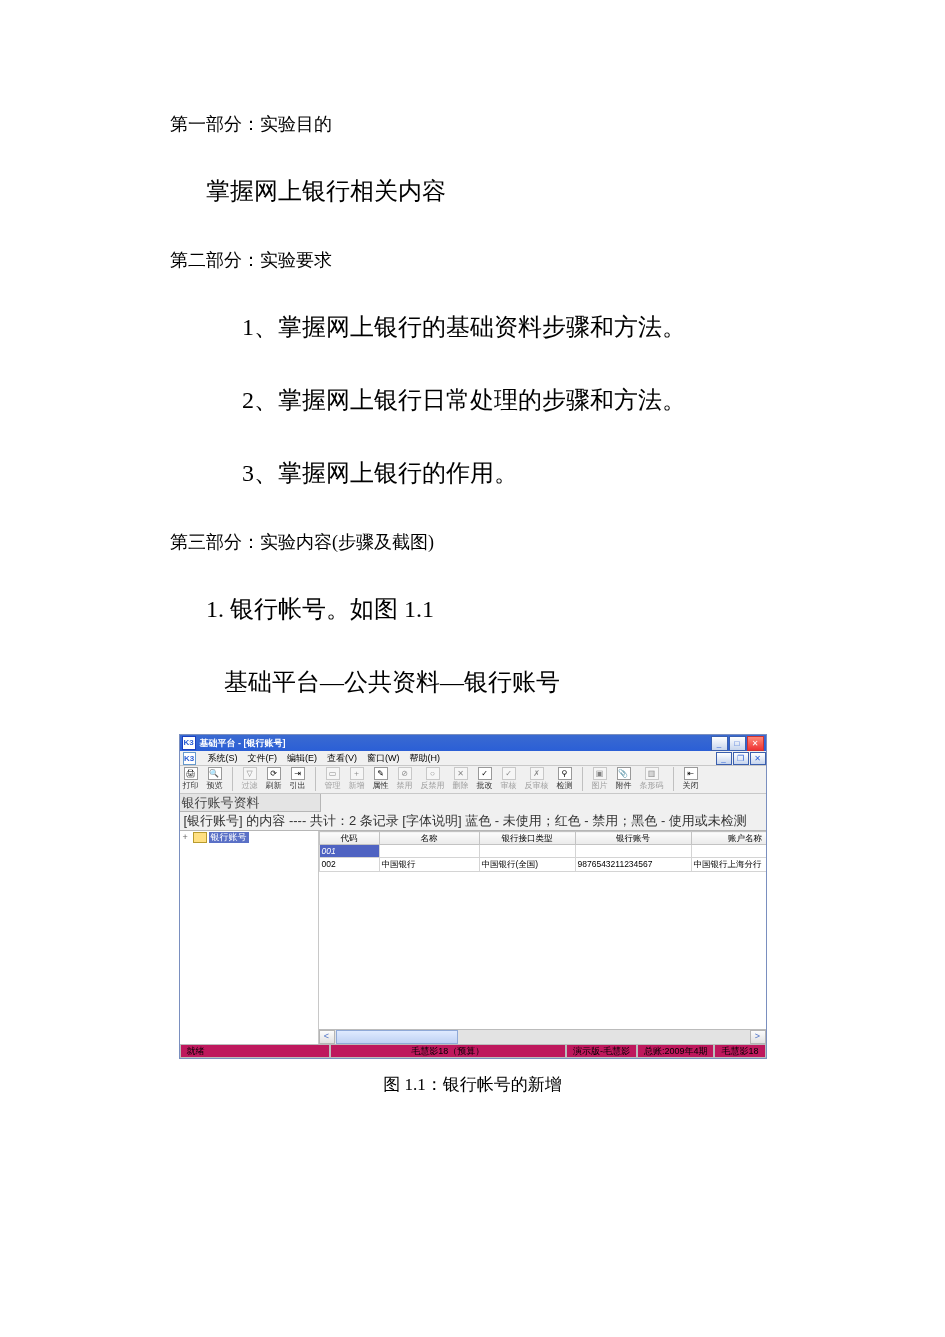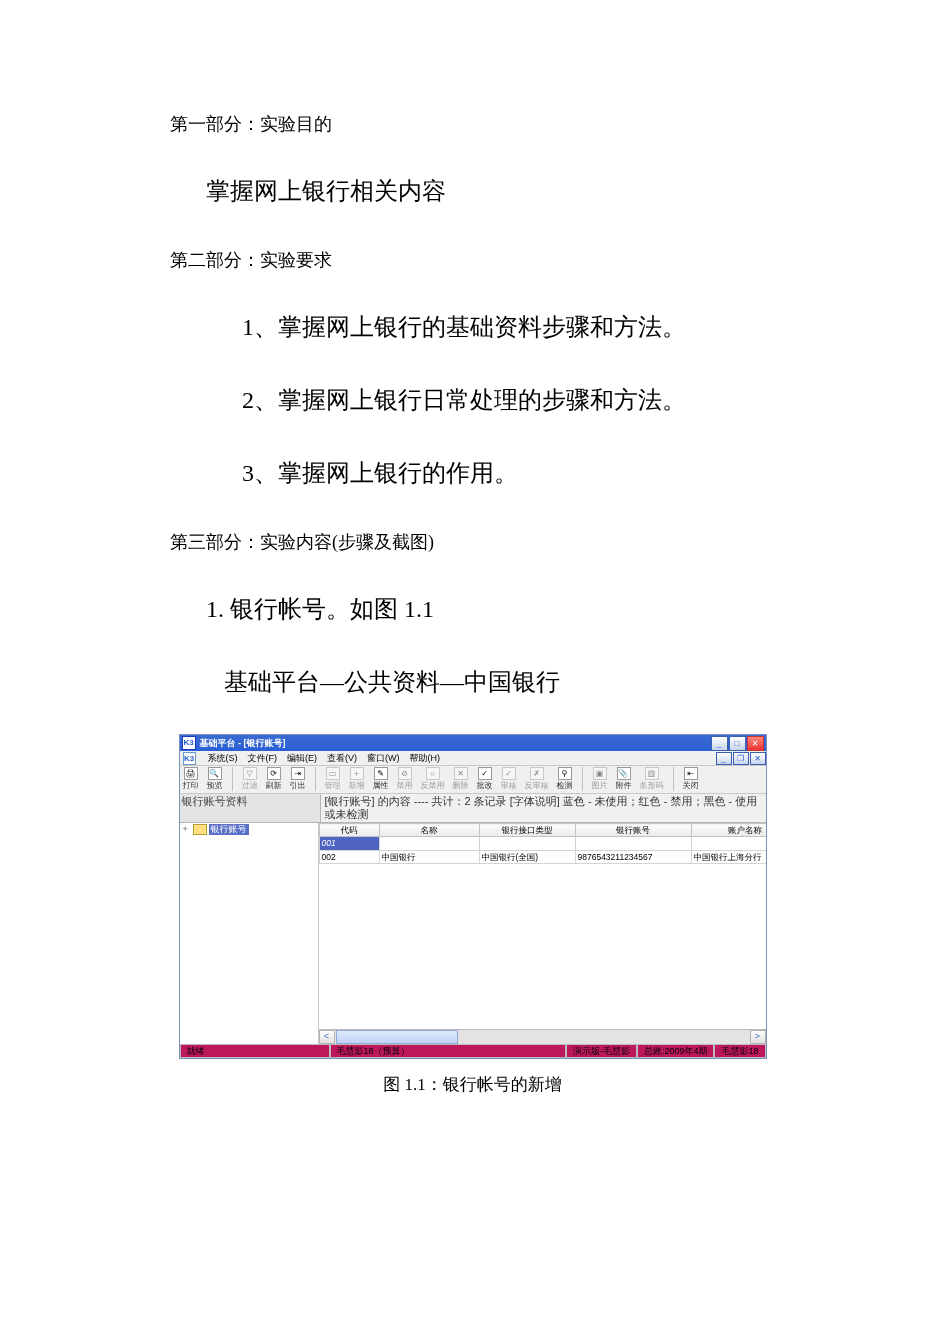--- a/index.html
+++ b/index.html
@@ -127,22 +127,23 @@
     background: #fff;
     display: flex; align-items: center; justify-content: center;
     font-size: 8px;
   }
   .tb-label { font-size: 8px; color: #333; margin-top: 1px; white-space: nowrap; }
   .tb-label.disabled { color: #a0a0a0; }
   .tb-icon.disabled { opacity: .45; }
 
   .content-header {
     display: flex;
-    font-size: 11px;
+    font-size: 13px;
     background: #f0f0f0;
+    flex-direction: column;
   }
   .sidebar-header {
     width: 136px;
     background: #e4e4e4;
     border: 1px solid #b6b6b6;
     border-left: none;
     border-top: none;
     padding: 1px 2px;
     color: #444;
   }
@@ -259,21 +260,21 @@
   <div class="h-section">第一部分：实验目的</div>
   <div class="paragraph indent1">掌握网上银行相关内容</div>
 
   <div class="h-section">第二部分：实验要求</div>
   <div class="paragraph indent2">1、掌握网上银行的基础资料步骤和方法。</div>
   <div class="paragraph indent2">2、掌握网上银行日常处理的步骤和方法。</div>
   <div class="paragraph indent2">3、掌握网上银行的作用。</div>
 
   <div class="h-section">第三部分：实验内容(步骤及截图)</div>
   <div class="paragraph indent1">1.  银行帐号。如图 1.1</div>
-  <div class="paragraph indent-nav">基础平台—公共资料—中国银行</div>
+  <div class="paragraph indent-nav">基础平台—公共资料—银行账号</div>
 
   <div class="app">
 
     <div class="titlebar">
       <span class="title-icon">K3</span>
       <span class="title-text">基础平台 - [银行账号]</span>
       <span class="win-btns">
         <span class="win-btn">_</span>
         <span class="win-btn">□</span>
         <span class="win-btn close">✕</span>
@@ -439,21 +440,21 @@
           <span class="arrow">&lt;</span>
           <span class="thumb"></span>
           <span class="track"></span>
           <span class="arrow">&gt;</span>
         </div>
       </div>
     </div>
 
     <div class="statusbar">
       <div class="cell" style="width:136px">就绪</div>
-      <div class="cell flex" style="text-align:left">毛慧影18（预算）</div>
+      <div class="cell flex" style="text-align:center">毛慧影18（预算）</div>
       <div class="cell">演示版-毛慧影</div>
       <div class="cell">总账:2009年4期</div>
       <div class="cell">毛慧影18</div>
     </div>
 
   </div>
 
   <div class="caption">图 1.1：银行帐号的新增</div>
 
 </div>

